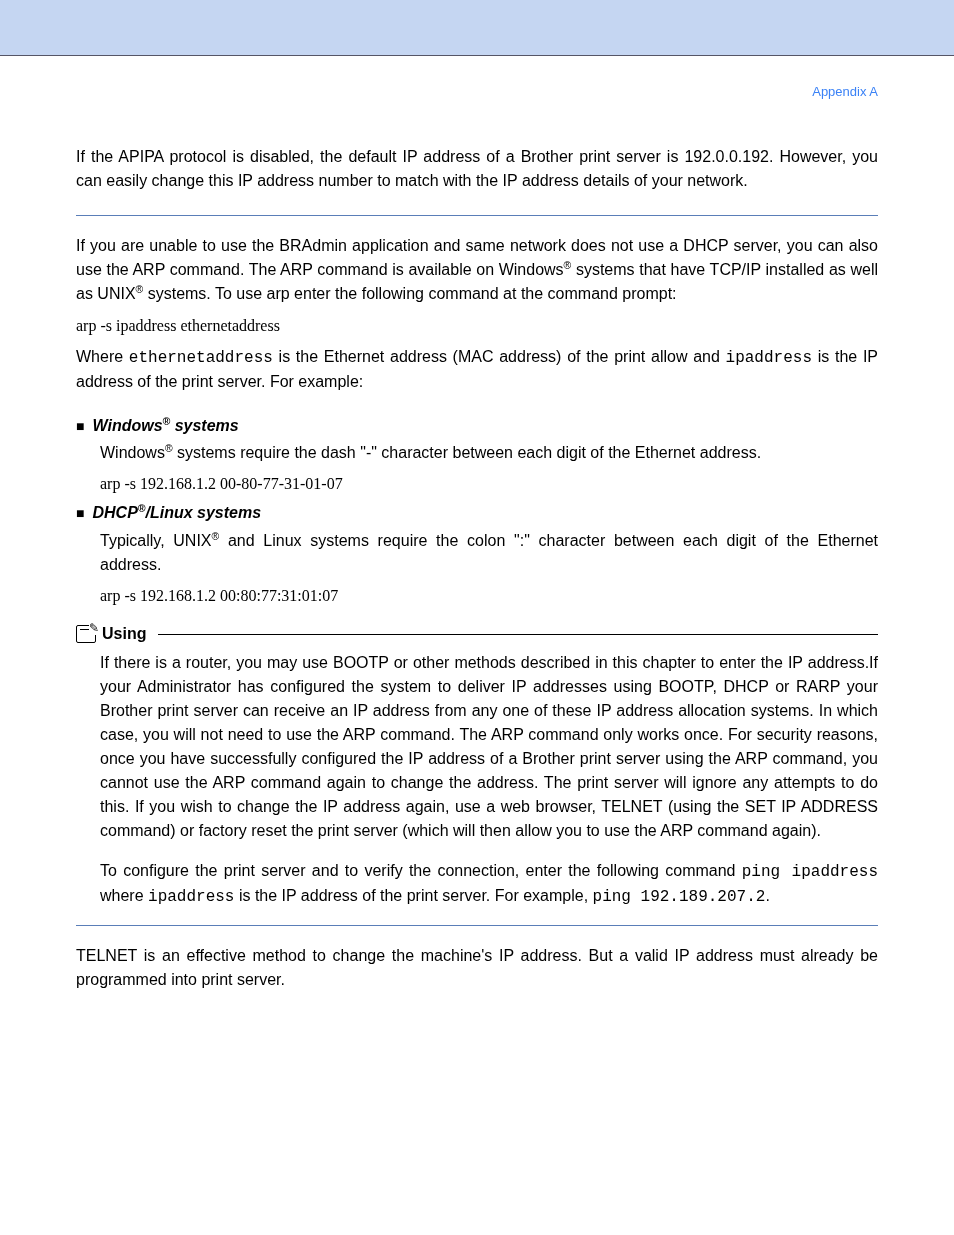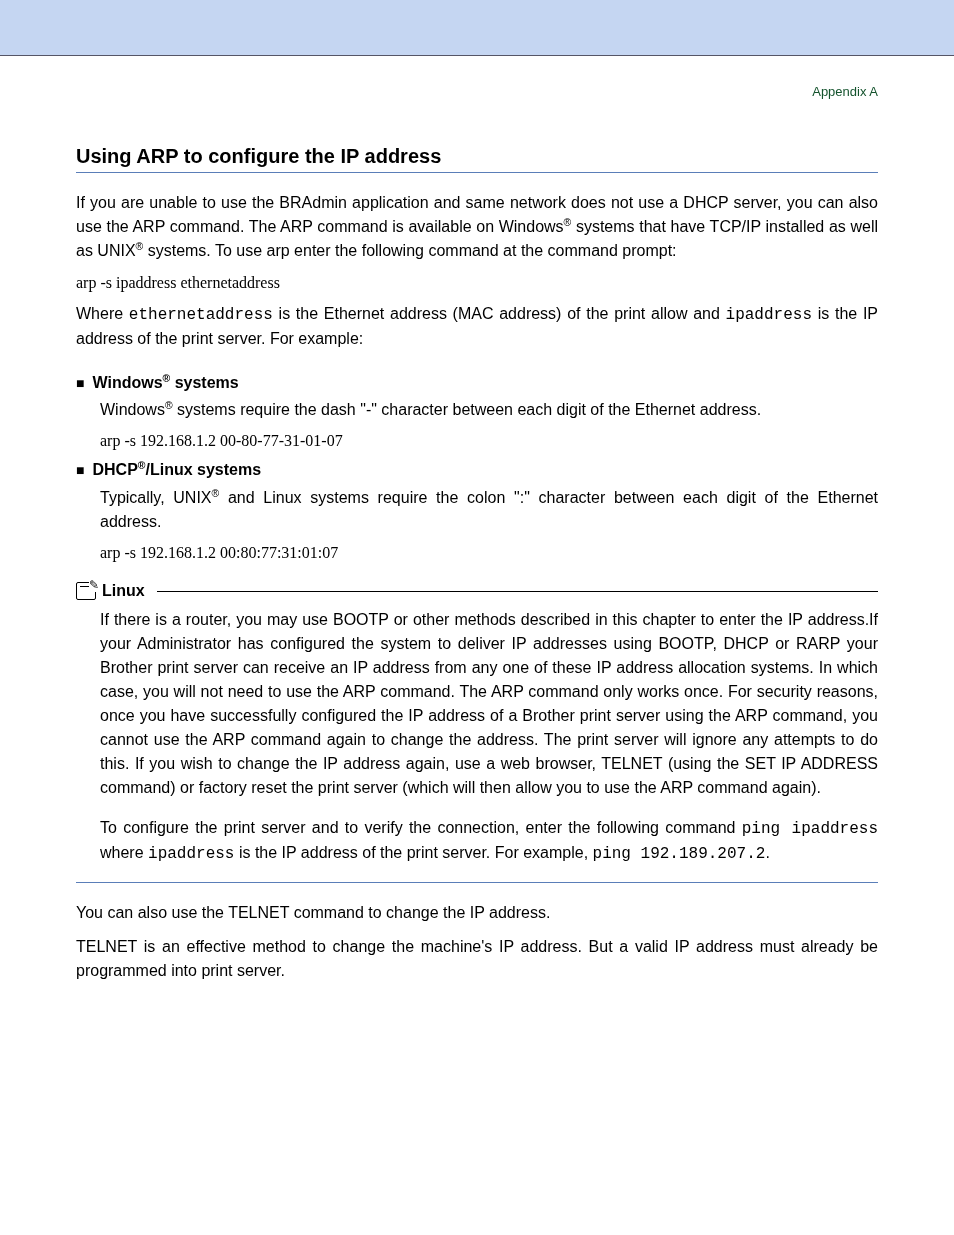--- a/index.html
+++ b/index.html
@@ -15,21 +15,21 @@
     height: 56px;
     border-bottom: 1px solid #556;
   }
   .page {
     padding: 28px 76px 40px 76px;
     position: relative;
   }
   .appendix {
     text-align: right;
     font-size: 13px;
-    color: #14532d;
+    color: #3b82f6;
     margin-bottom: 46px;
   }
   .para {
     line-height: 1.5;
     margin-bottom: 22px;
     text-align: justify;
   }
   .para-tight {
     line-height: 1.5;
     margin-bottom: 10px;
@@ -60,20 +60,21 @@
     margin: 8px 0 6px 0;
   }
   .bullet-sq {
     font-size: 14px;
     margin-right: 8px;
     margin-top: 2px;
   }
   .bullet-label {
     font-weight: bold;
     font-size: 16px;
+    font-style: italic;
   }
   .indent {
     padding-left: 24px;
   }
   .indent .para, .indent .code-line, .indent .para-tight { margin-bottom: 10px; }
   .note-header {
     display: flex;
     align-items: center;
     margin-top: 20px;
     margin-bottom: 8px;
@@ -122,22 +123,22 @@
 </head>
 <body>
 
 <div class="top-bar"></div>
 
 <div class="page">
 
   <div class="appendix">Appendix A</div>
 
 
+  <p class="para">If the APIPA protocol is disabled, the default IP address of a Brother print server is 192.0.0.192. However, you can easily change this IP address number to match with the IP address details of your network.</p>
 
-  <h2 class="section-heading">Using ARP to configure the IP address</h2>
   <hr class="section-rule">
 
   <p class="para-tight">
     <span>If you are unable to use the BRAdmin application and same network does not use a DHCP server, you can also use the ARP command. The ARP command is available on Windows</span><sup>®</sup><span> systems that have TCP/IP installed as well as UNIX</span><sup>®</sup><span> systems. To use arp enter the following command at the command prompt:</span>
   </p>
 
   <div class="code-line">arp -s ipaddress ethernetaddress</div>
 
   <p class="para">
     <span>Where </span><span class="mono">ethernetaddress</span><span> is the Ethernet address (MAC address) of the print allow and </span><span class="mono">ipaddress</span><span> is the IP address of the print server. For example:</span>
@@ -164,28 +165,27 @@
   </div>
   <div class="indent">
     <p class="para-tight">
       <span>Typically, UNIX</span><sup>®</sup><span> and Linux systems require the colon ":" character between each digit of the Ethernet address.</span>
     </p>
     <div class="code-line">arp -s 192.168.1.2 00:80:77:31:01:07</div>
   </div>
 
   <div class="note-header">
     <span class="note-icon"></span>
-    <span class="note-title">Linux</span>
+    <span class="note-title">Using</span>
     <hr class="note-rule">
   </div>
   <div class="note-body">
     <p class="para">If there is a router, you may use BOOTP or other methods described in this chapter to enter the IP address.If your Administrator has configured the system to deliver IP addresses using BOOTP, DHCP or RARP your Brother print server can receive an IP address from any one of these IP address allocation systems. In which case, you will not need to use the ARP command. The ARP command only works once. For security reasons, once you have successfully configured the IP address of a Brother print server using the ARP command, you cannot use the ARP command again to change the address. The print server will ignore any attempts to do this. If you wish to change the IP address again, use a web browser, TELNET (using the SET IP ADDRESS command) or factory reset the print server (which will then allow you to use the ARP command again).</p>
     <p class="para">
       <span>To configure the print server and to verify the connection, enter the following command </span><span class="mono">ping ipaddress</span><span> where </span><span class="mono">ipaddress</span><span> is the IP address of the print server. For example, </span><span class="mono">ping 192.189.207.2</span><span>.</span>
     </p>
   </div>
 
   <hr class="section-rule">
 
-  <p class="para-tight">You can also use the TELNET command to change the IP address.</p>
   <p class="para">TELNET is an effective method to change the machine's IP address. But a valid IP address must already be programmed into print server.</p>
 
 </div>
 
 </body></html>

